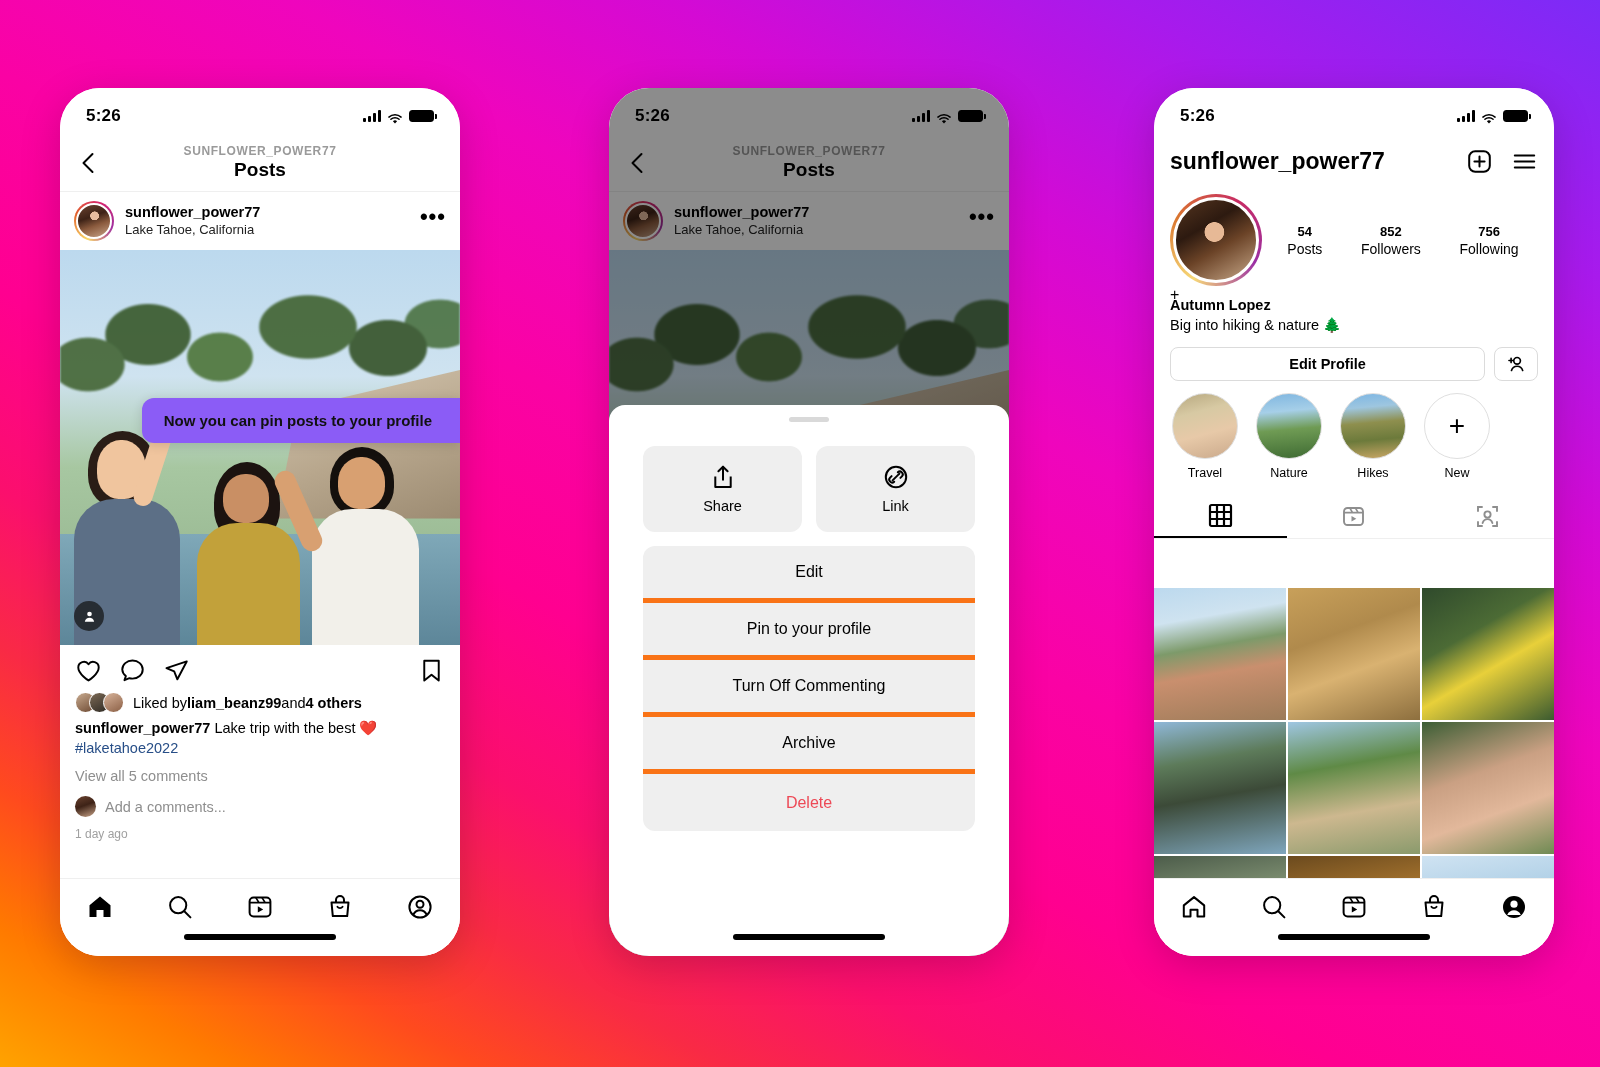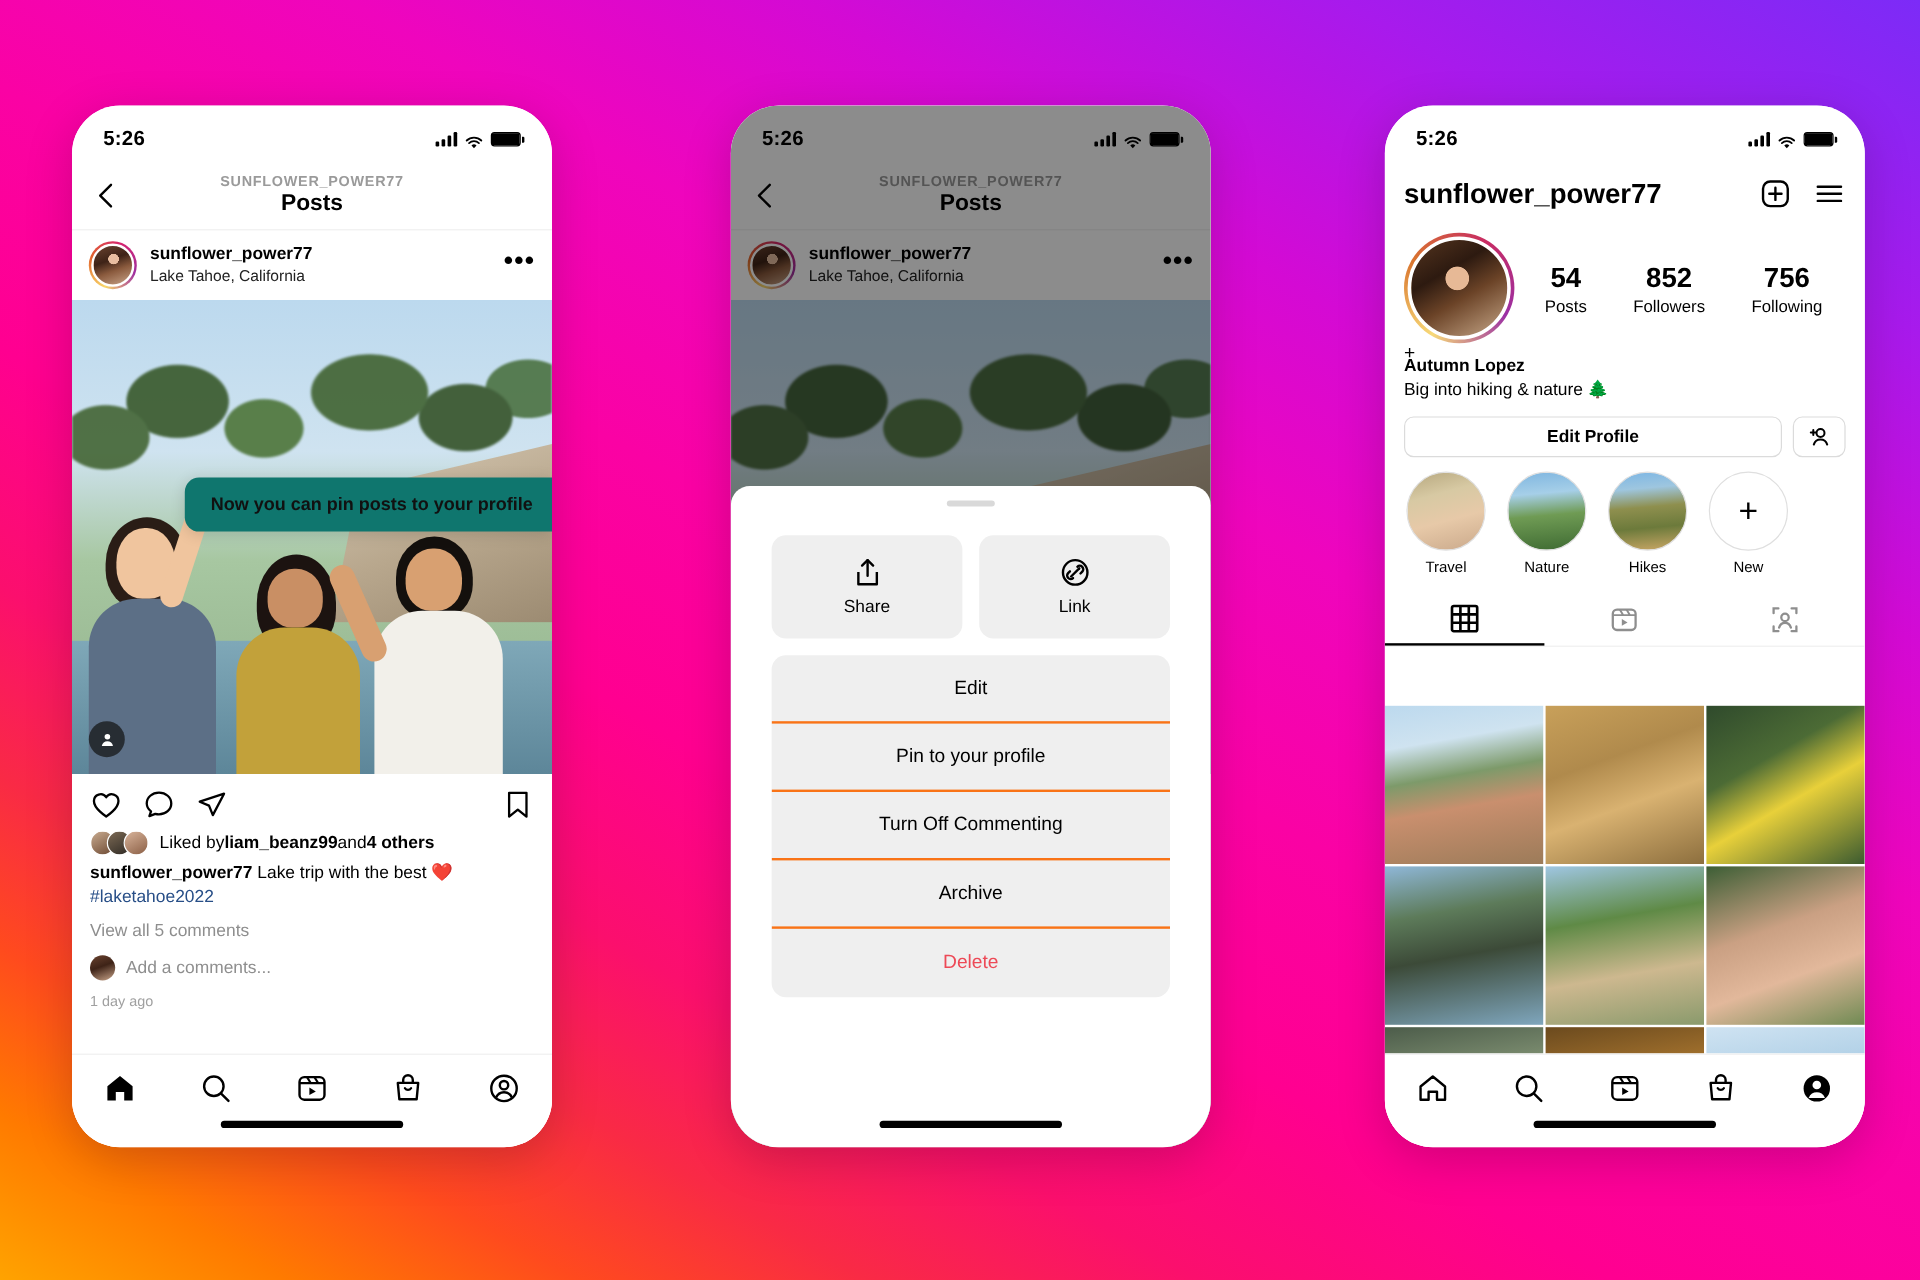--- a/index.html
+++ b/index.html
@@ -150,22 +150,22 @@
   .tagbadge {
     position: absolute; left: 14px; bottom: 14px;
     width: 30px; height: 30px; border-radius: 50%;
     background: rgba(20,20,20,.72);
     display:flex; align-items:center; justify-content:center;
   }
 
   
   .tooltip {
     position: absolute; right: 0; top: 148px;
-    background: #0f766e; border-radius: 12px 0 0 12px;
-    padding: 14px 16px 14px 22px;
+    background: #8b5cf6; border-radius: 12px 0 0 12px;
+    padding: 14px 28px 14px 22px;
     font-size: 15px; font-weight: 600; color: #111;
     box-shadow: 0 2px 12px rgba(0,0,0,.14);
     z-index: 6; white-space: nowrap;
   }
 
   
   .actions { display: flex; align-items: center; padding: 12px 15px 6px 15px; }
   .actions .ic { width: 27px; height: 27px; margin-right: 17px; cursor: pointer; }
   .actions .save { margin-left: auto; margin-right: 0; }
 
@@ -218,21 +218,21 @@
   .sq {
     flex: 1; height: 86px; background: #efefef; border-radius: 12px;
     display:flex; flex-direction: column; align-items:center; justify-content:center; gap: 8px;
     cursor: pointer;
   }
   .sq .lbl { font-size: 14.5px; color:#000; font-weight: 400; }
   .sq .ic { width: 26px; height: 26px; }
   .menu { margin-top: 14px; background: #efefef; border-radius: 12px; overflow: hidden; }
   .menu .row {
     height: 57px; display:flex; align-items:center; justify-content:center;
-    font-size: 16px; color: #000; border-bottom: 2px solid #f97316; cursor: pointer;
+    font-size: 16px; color: #000; border-bottom: 5px solid #f97316; cursor: pointer;
   }
   .menu .row:last-child { border-bottom: 0; }
   .menu .row.danger { color: #ed4956; }
 
   
   .p3head { display:flex; align-items:center; padding: 4px 16px 0 16px; height: 50px; }
   .p3user { font-size: 23px; font-weight: 700; color:#000; }
   .p3head .sp { margin-left: auto; display:flex; align-items:center; gap: 18px; }
   .p3head .ic { width: 27px; height: 27px; cursor: pointer; }
 
@@ -244,21 +244,21 @@
     background: conic-gradient(from 210deg,#f7d978,#d9752e,#c72b63,#9b2fa4,#f7d978);
   }
   .bigav .inner {
     width: 100%; height: 100%; border-radius: 50%; border: 3px solid #fff;
     background:
       radial-gradient(circle at 48% 40%, #e7b996 15%, transparent 16%),
       linear-gradient(150deg,#55351f 0%,#2d1a10 34%,#6b4327 58%,#c8a98a 100%);
   }
   .stats { display:flex; flex: 1; justify-content: space-around; margin-left: 6px; }
   .stat { text-align:center; cursor: pointer; }
-  .stat .n { font-size: 23px; font-weight: 700; color:#000; }
+  .stat .n { font-size: 13px; font-weight: 700; color:#000; }
   .stat .l { font-size: 14px; color:#000; margin-top: 2px; }
 
   .bio { padding: 10px 16px 0 16px; line-height: 1.35; }
   .bio .name { font-size: 14.5px; font-weight: 700; color:#000; }
   .bio .txt  { font-size: 14.5px; color:#000; }
 
   .btnrow { display:flex; gap: 9px; padding: 12px 16px 0 16px; }
   .editbtn {
     flex: 1; height: 34px; border: 1px solid #dbdbdb; border-radius: 8px;
     display:flex; align-items:center; justify-content:center;

